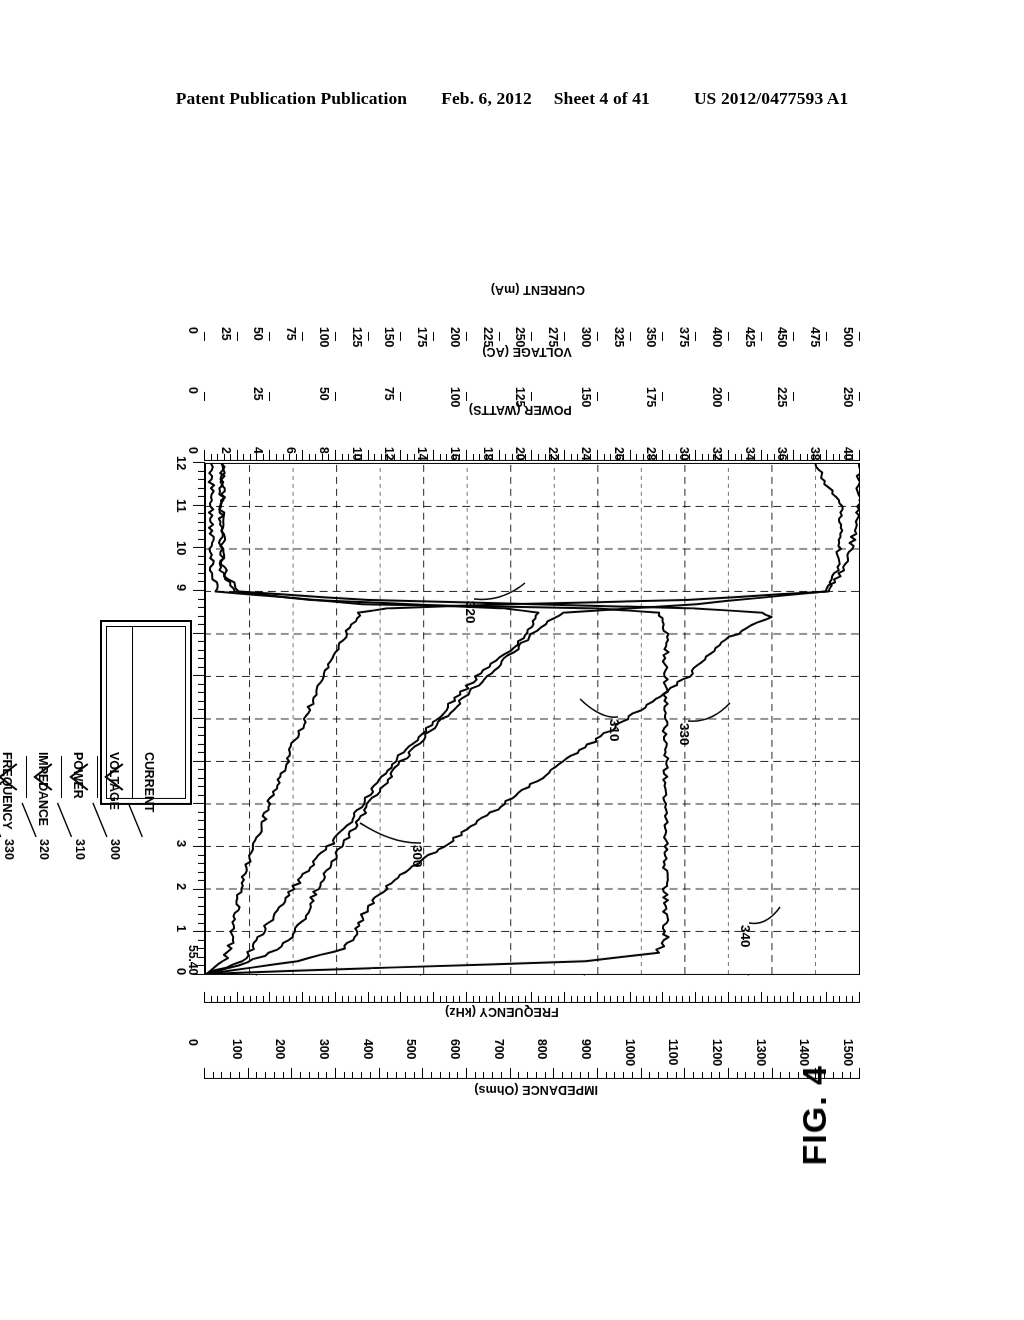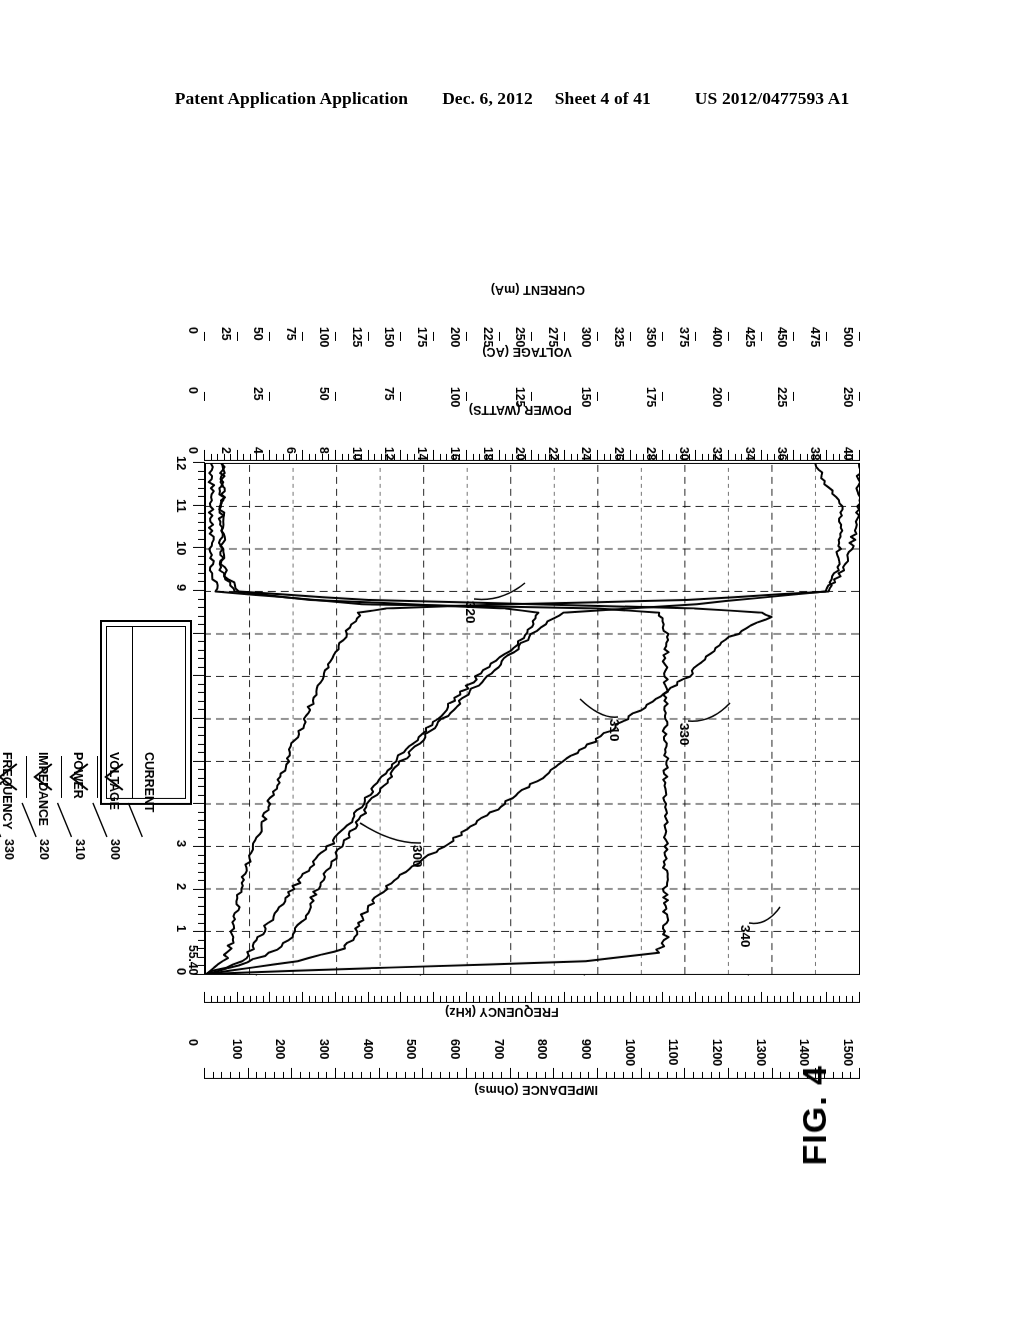--- a/index.html
+++ b/index.html
@@ -76,23 +76,23 @@
   
   #fig-caption{position:absolute;left:795px;top:1065px;
     font-size:34px;font-weight:bold;letter-spacing:1px;white-space:nowrap;
     transform-origin:0 0;transform:rotate(-90deg) translate(-100%,0);
     font-family:"Liberation Sans",sans-serif;}
 </style>
 </head>
 <body>
 
 <div class="pub-header">
-  <span>Patent Application Application</span>
+  <span>Patent Publication Publication</span>
   <span class="h-gap1"></span>
-  <span>Dec. 6, 2012</span>
+  <span>Feb. 6, 2012</span>
   <span class="h-gap2"></span>
   <span>Sheet 4 of 41</span>
   <span class="h-gap3"></span>
   <span>US 2012/0477593 A1</span>
 </div>
 
 <div id="figure-rot">
 
   <div class="axis" id="axis-impedance" style="left: 20px; top: 96px; width: 655px;">
       <div class="bar"></div>

